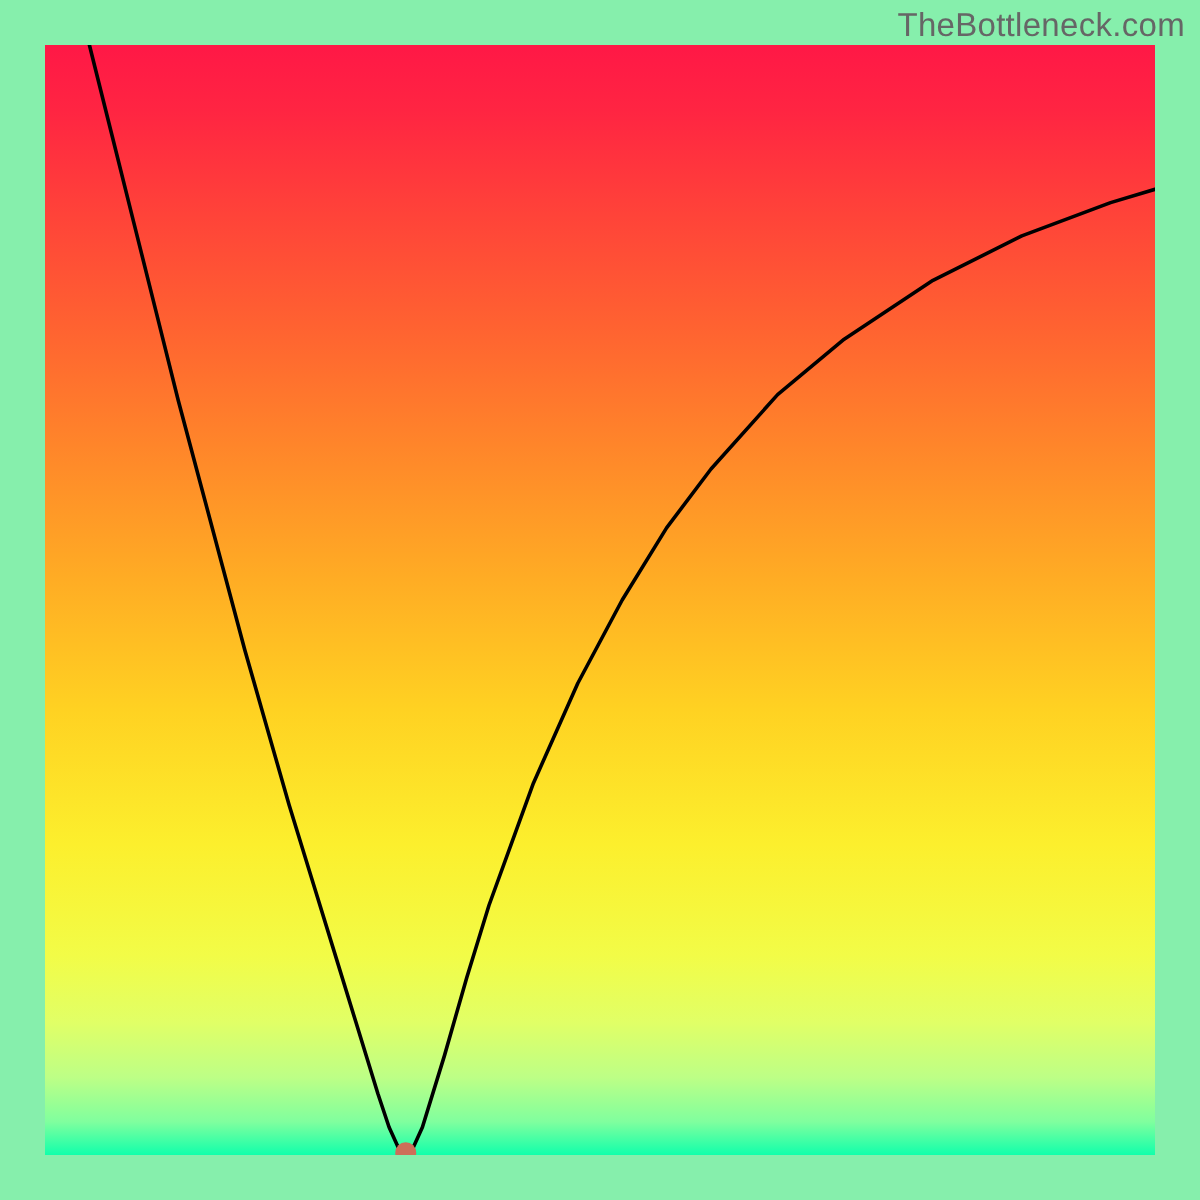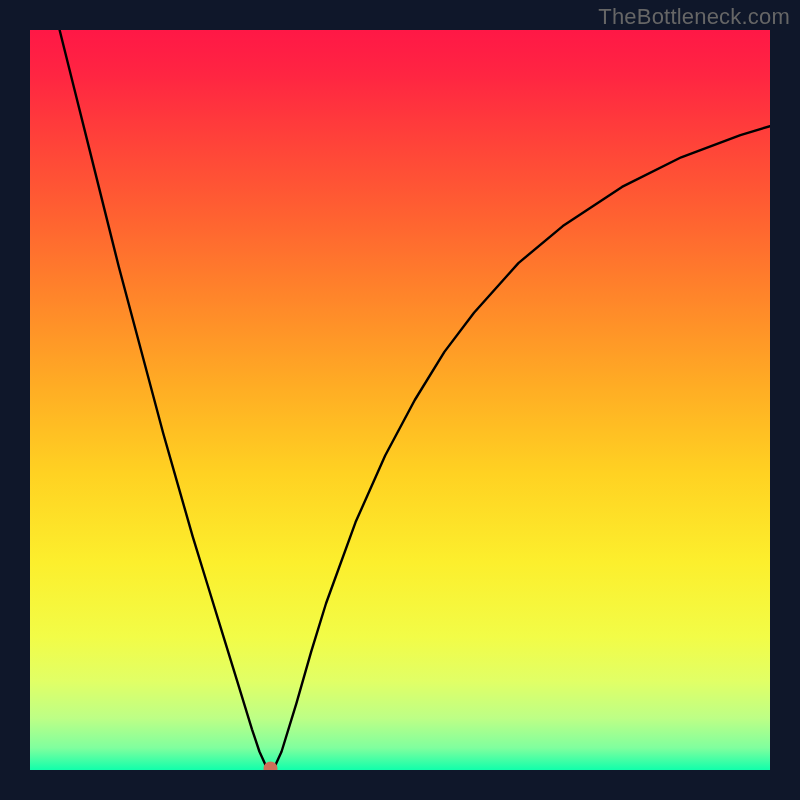--- a/index.html
+++ b/index.html
@@ -7,21 +7,21 @@
     padding: 0;
     width: 800px;
     height: 800px;
     background: #000;
     font-family: Arial, Helvetica, sans-serif;
   }
   .frame {
     position: relative;
     width: 800px;
     height: 800px;
-    background: #0f172a;
+    background: #86efac;
   }
   .watermark {
     position: absolute;
     top: 4px;
     right: 10px;
     color: #666;
     font-size: 22px;
     font-weight: 500;
     letter-spacing: 0.2px;
     z-index: 10;

